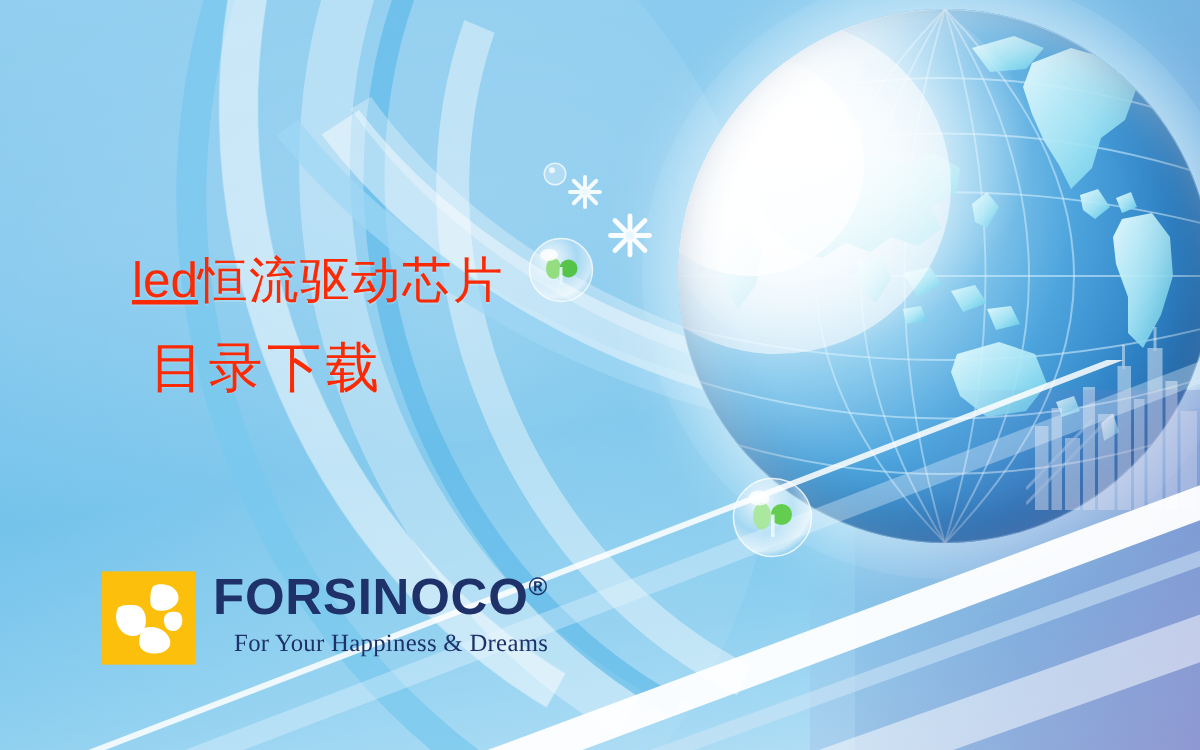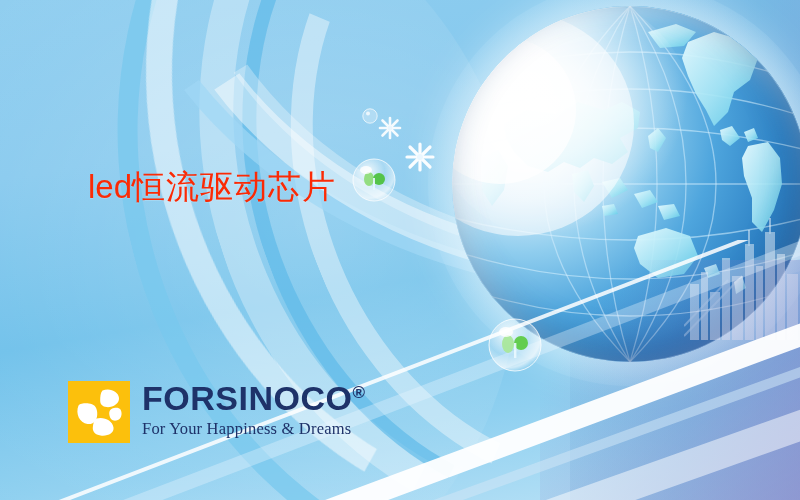--- a/index.html
+++ b/index.html
@@ -141,35 +141,37 @@
     font-family:"DejaVu Serif", "Liberation Serif", serif;
     line-height:1.26;
     text-shadow:0 1px 0 rgba(255,255,255,0.18);
     white-space:nowrap;
   }
   .headline .l1 { font-size:33px; letter-spacing:1px; display:block; }
   .headline .l1 .lat {
     font-family:"Liberation Sans", sans-serif;
     font-size:33px;
     letter-spacing:0;
+    text-decoration:underline;
   }
   .headline .l2 {
     font-size:36px;
     letter-spacing:3px;
     display:block;
     margin-left:12px;
     margin-top:15px;
   }
 
   
   .logo-block {
     position:absolute;
     left:68px; top:381px;
     display:flex;
     align-items:flex-start;
+    text-align:right;
   }
   .logo-mark {
     width:62px; height:62px;
     background:#fcc00c;
     flex:0 0 auto;
     display:block;
   }
   .logo-text {
     margin-left:12px;
     padding-top:1px;
@@ -399,20 +401,21 @@
 
   <div class="bubble" style="left:362px;top:108px;width:16px;height:16px;">
     <svg width="16" height="16" viewBox="0 0 16 16" aria-hidden="true">
       <circle cx="8" cy="8" r="7.2" fill="#ffffff" fill-opacity="0.25" stroke="#ffffff" stroke-opacity="0.7"></circle>
       <circle cx="6" cy="5.5" r="2" fill="#ffffff" opacity="0.75"></circle>
     </svg>
   </div>
 
   <div class="headline">
     <span class="l1"><span class="lat">led</span><span>恒流驱动芯片</span></span>
+    <span class="l2">目录下载</span>
   </div>
 
   <div class="logo-block">
     <div class="logo-mark">
       <svg width="62" height="62" viewBox="0 0 62 62" aria-hidden="true">
         <rect x="0" y="0" width="62" height="62" fill="#fcc00c"></rect>
         <g fill="#ffffff">
 
           <path d="M34.5 9.5 C42 6.5 50.5 10.5 51 17 C51.4 22.6 45 26.6 38.6 26.1
                    C34.5 25.8 32.2 23.3 32.2 19.8 C32.2 15.8 32.4 11.6 34.5 9.5 Z"></path>

